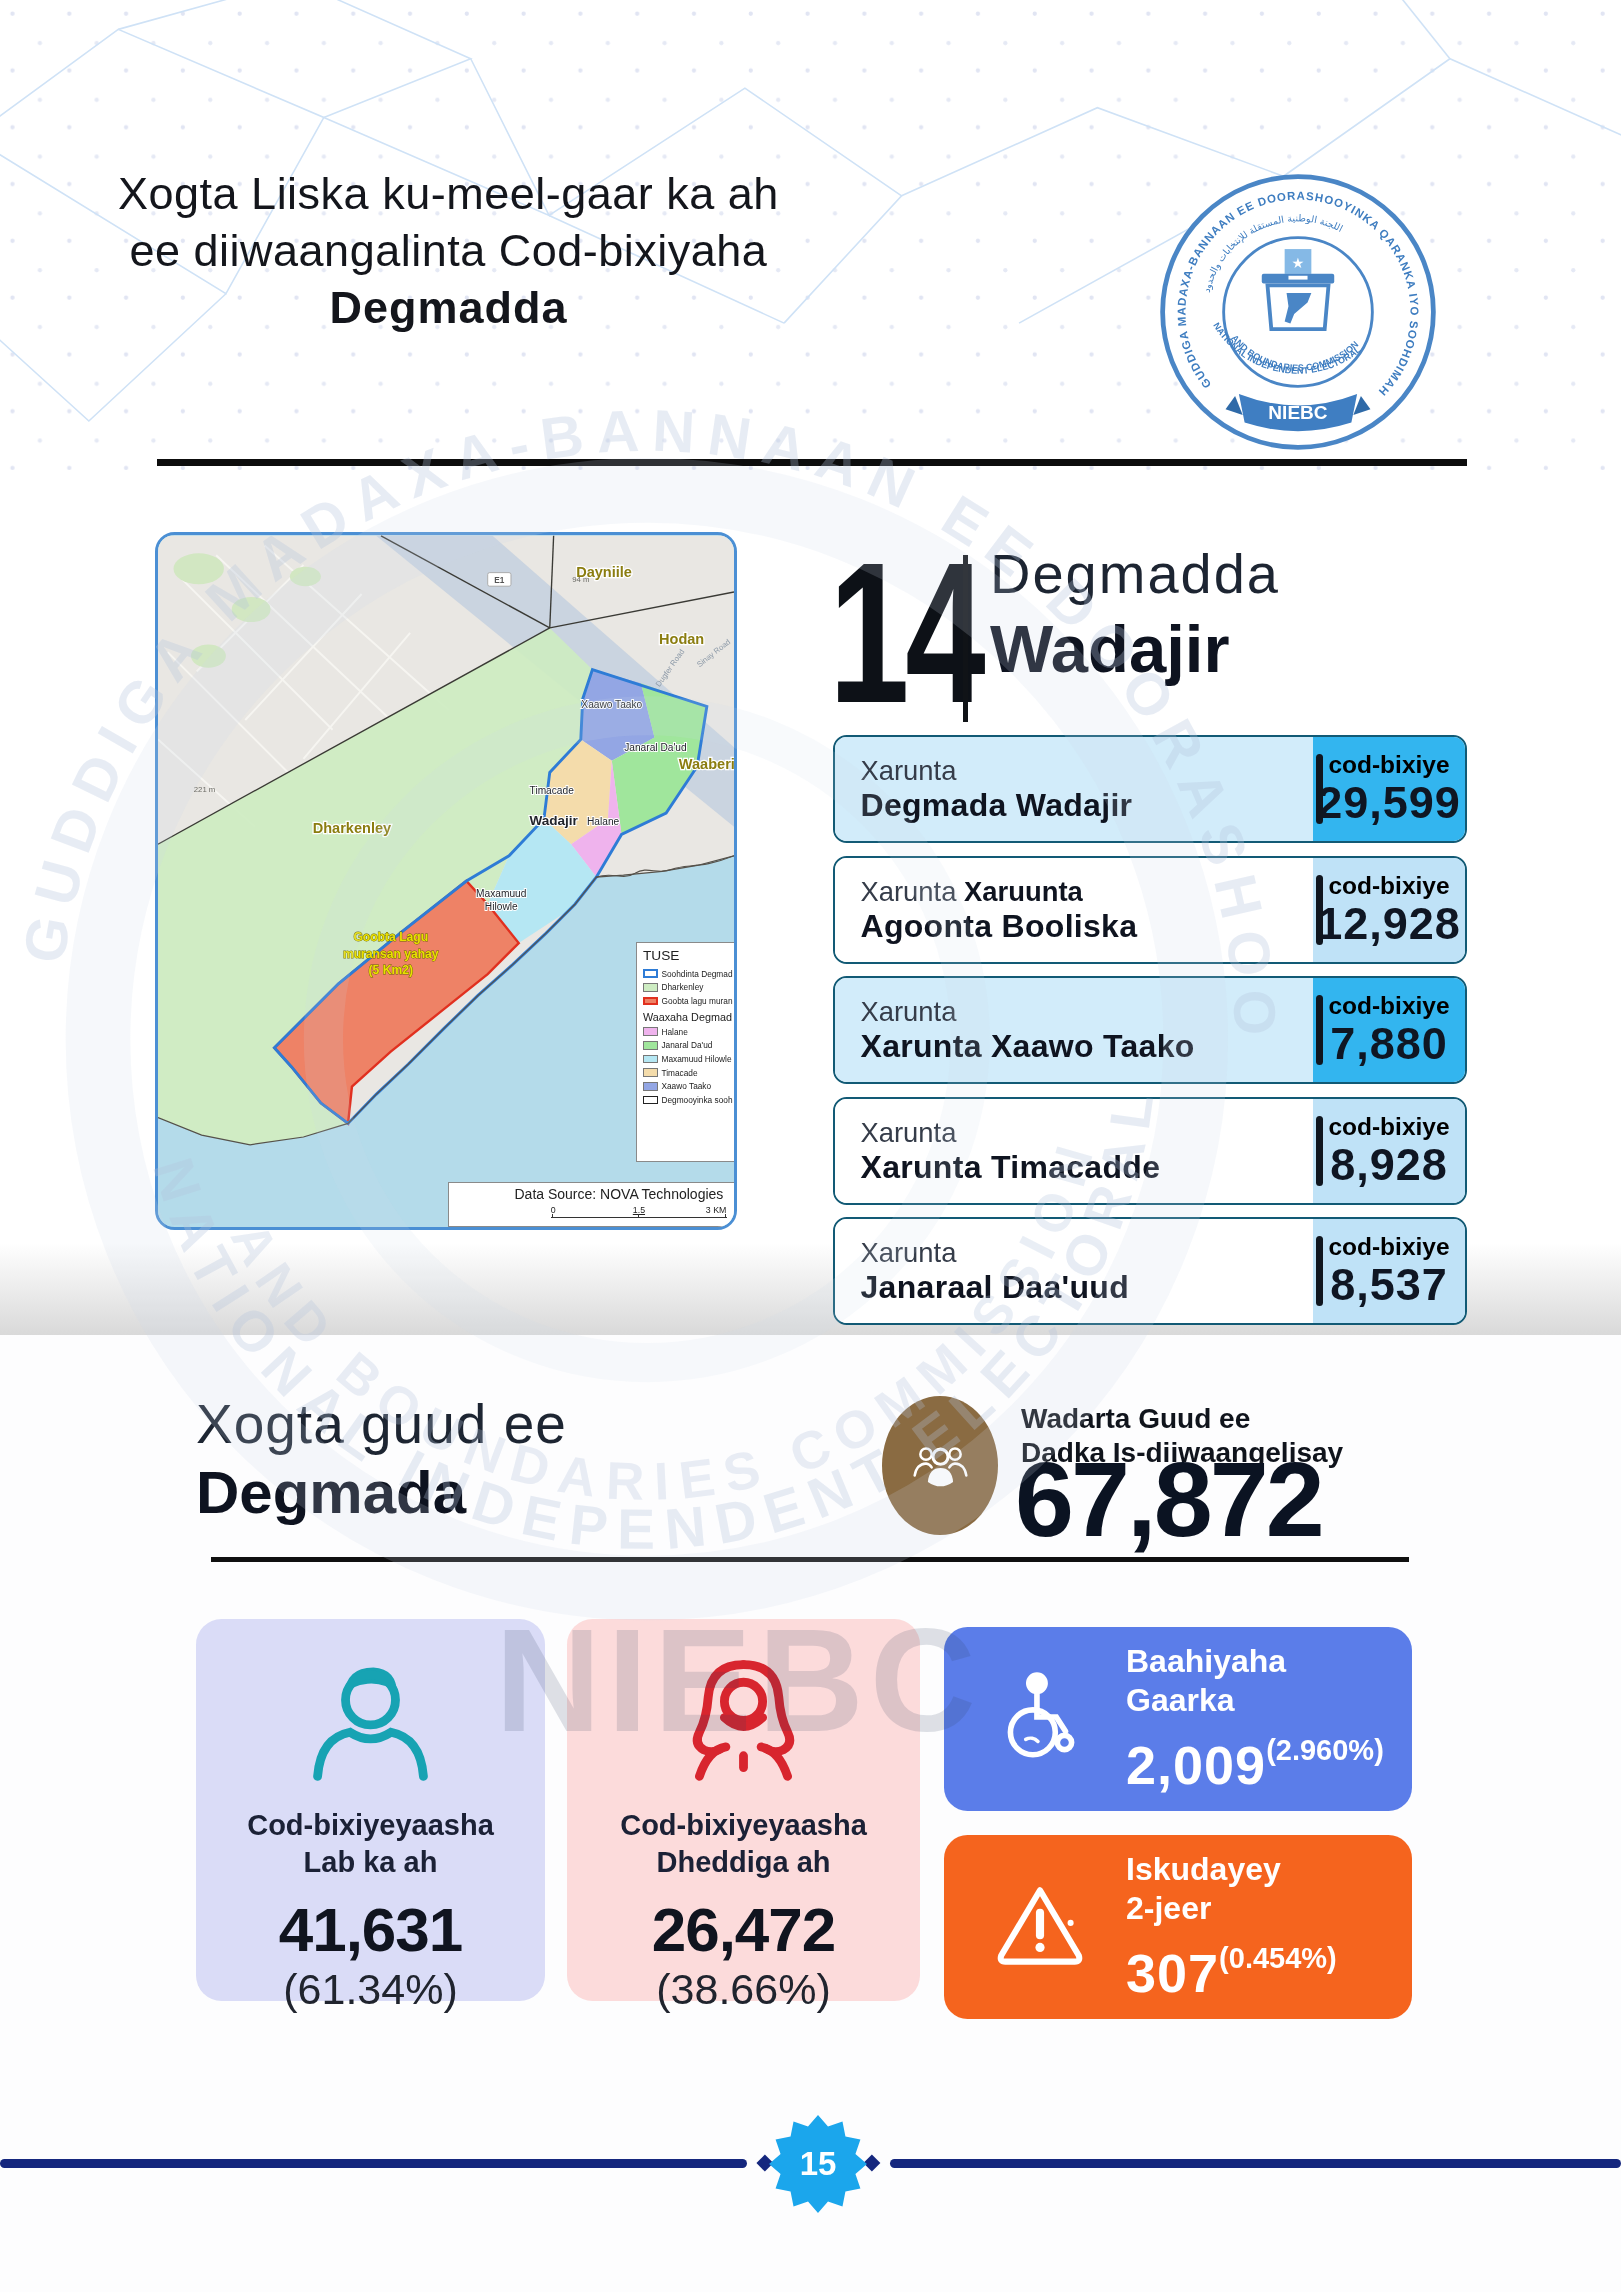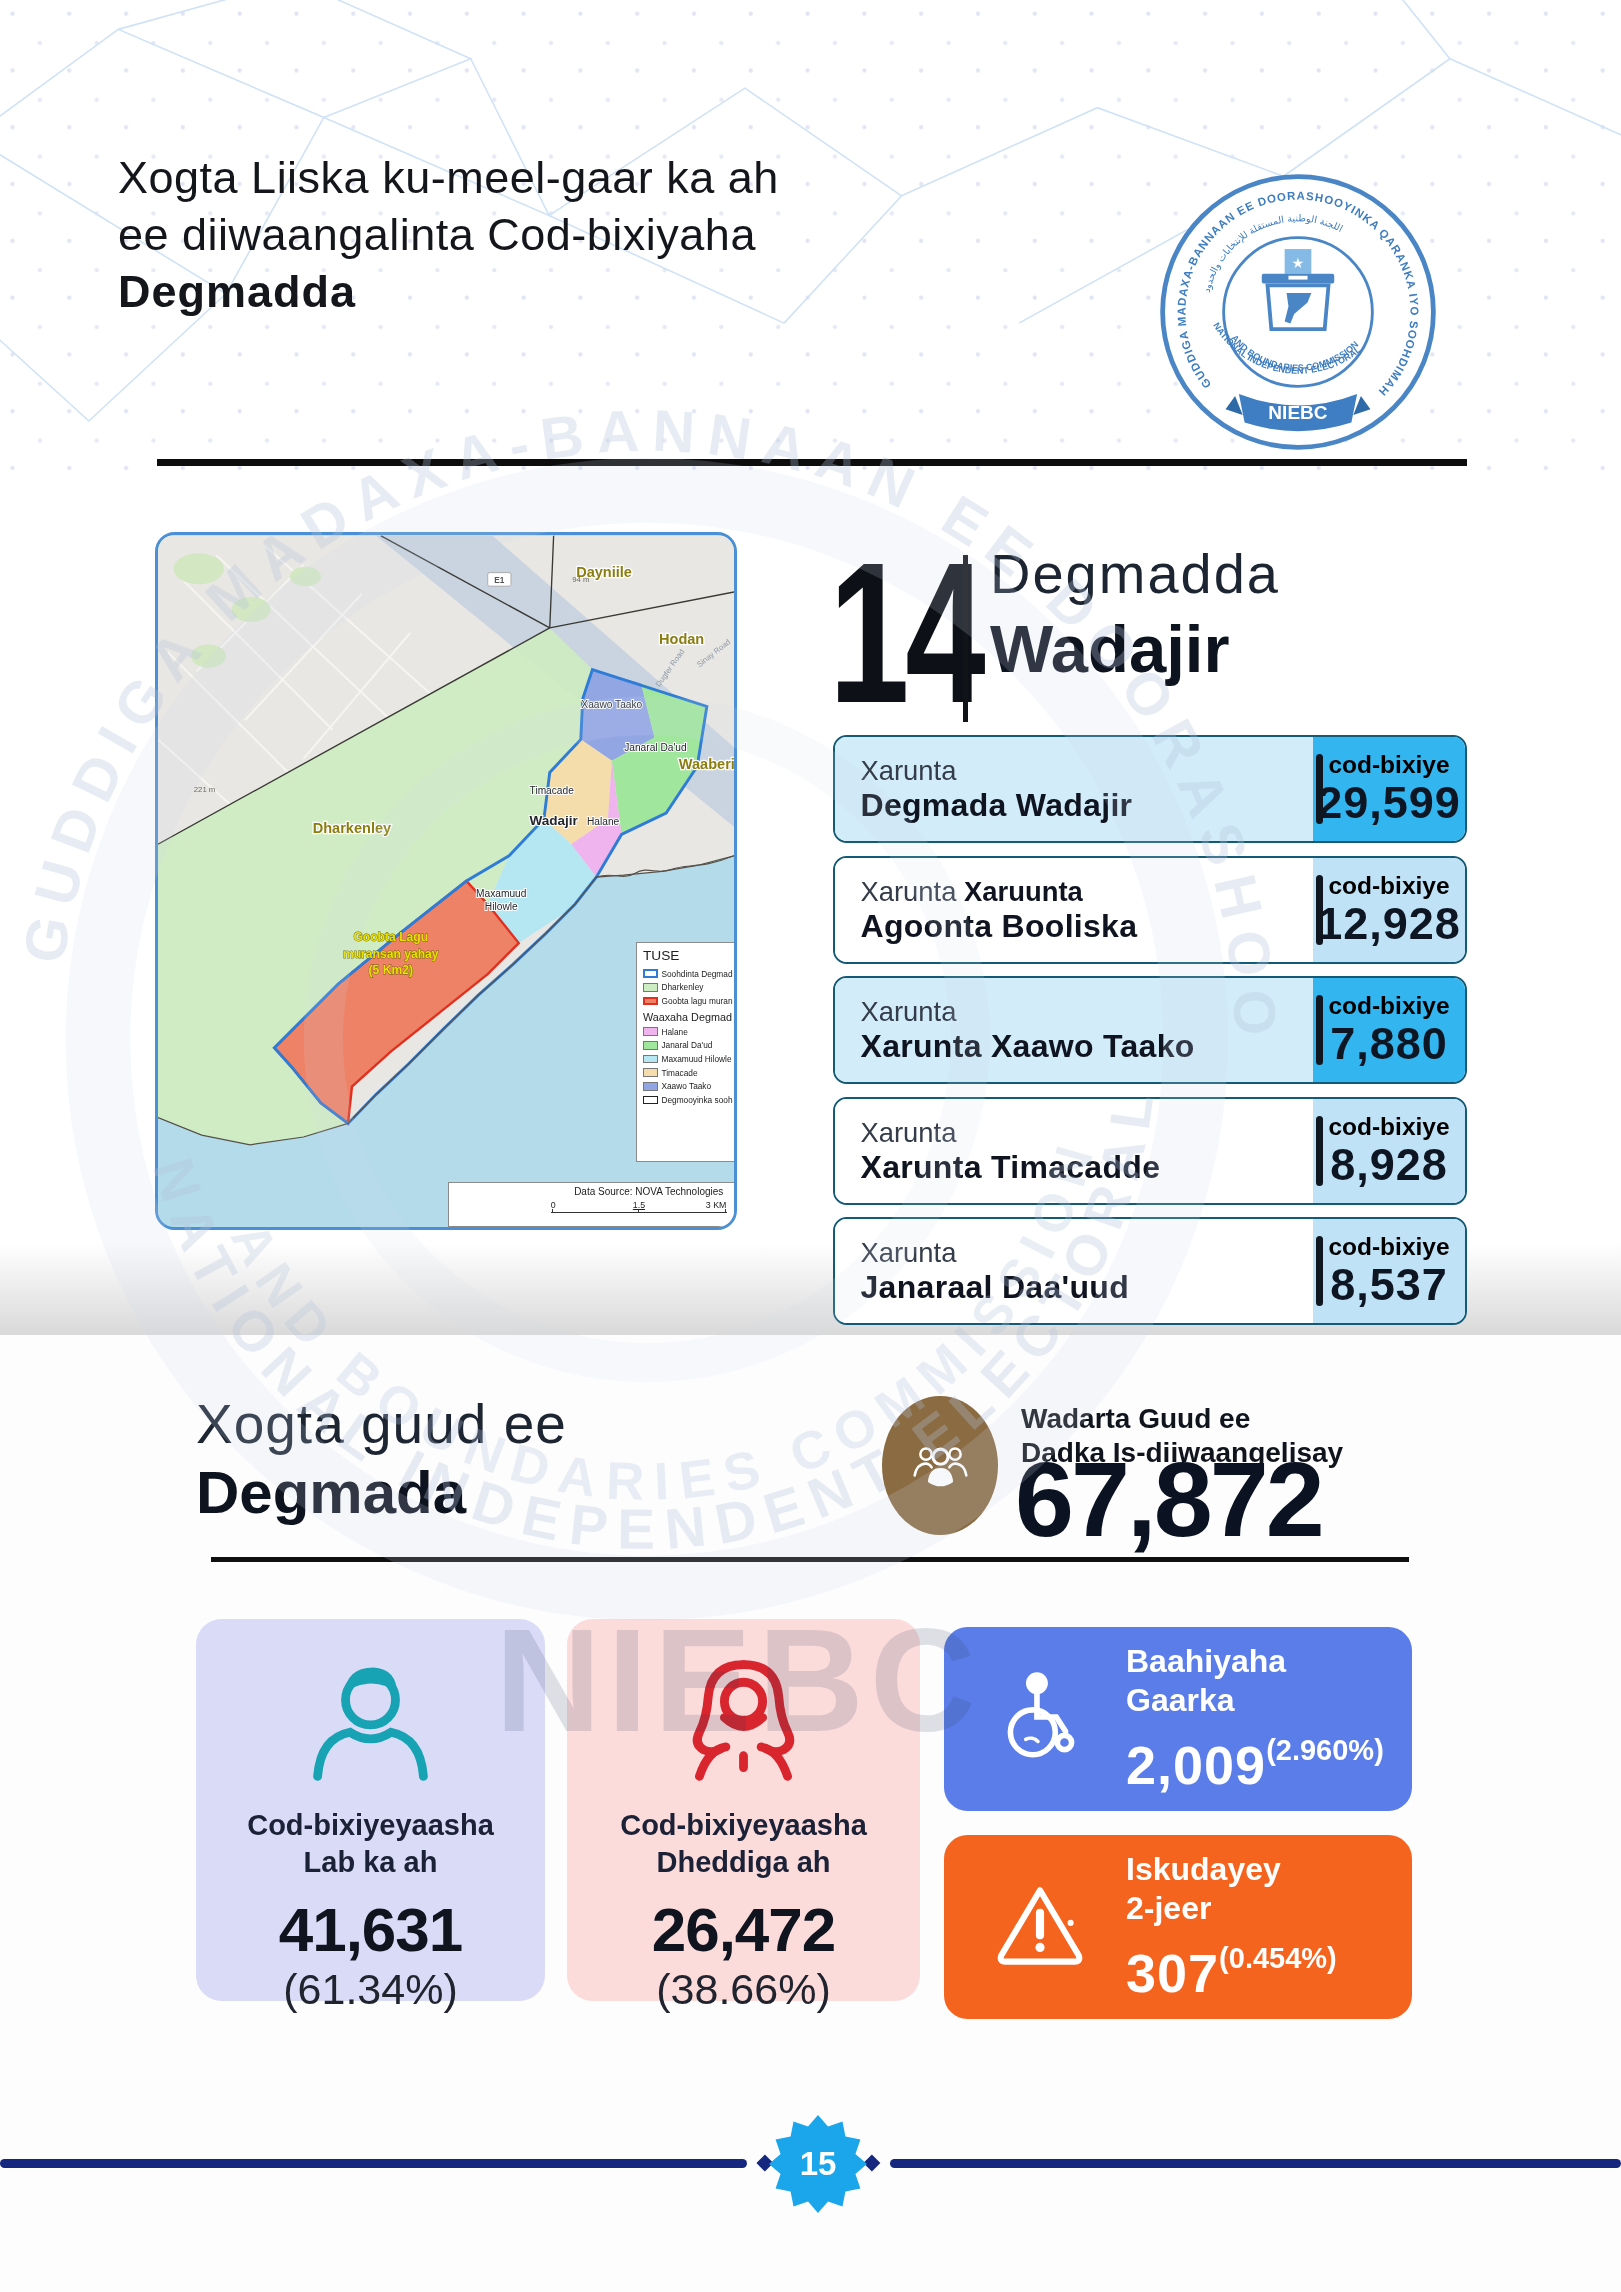--- a/index.html
+++ b/index.html
@@ -4,22 +4,22 @@
 <style>
   html,body{margin:0;padding:0;background:#eef1f5;}
   #page{position:relative;width:1621px;height:2293px;background:#ffffff;overflow:hidden;
         font-family:"Liberation Sans", sans-serif;color:#14181f;}
   .noint{pointer-events:none;}
 
   
   .pattern{position:absolute;z-index:0;}
 
   
-  .hdr{position:absolute;left:118px;top:149px;z-index:3;line-height:57px;font-size:45px;
-       color:#14161c;letter-spacing:0.5px;}
+  .hdr{position:absolute;left:118px;top:165px;z-index:3;line-height:57px;font-size:45px;
+       color:#14161c;letter-spacing:0.5px;text-align:center;}
   .hdr .l3{font-weight:800;letter-spacing:1px;}
   .hrule{position:absolute;left:157px;top:459px;width:1310px;height:6.9px;background:#0d0d0d;z-index:3;}
 
   
   .logo{position:absolute;left:1155px;top:169px;width:286px;height:286px;z-index:3;}
 
   
   .map{position:absolute;left:155px;top:532px;width:582px;height:698px;z-index:3;
        border:3.9px solid #4b8fd4;border-radius:19.6px;overflow:hidden;background:#b4dbea;box-sizing:border-box;}
   .map svg{display:block;width:100%;height:100%;}
@@ -32,21 +32,21 @@
   .mlbl-badge{font-size:8.5px;fill:#555;font-weight:700;}
   .legend{position:absolute;left:478px;top:407px;width:102px;height:220px;background:#fff;
           border:1px solid #8a8a8a;padding:4.9px 0 0 5.9px;box-sizing:border-box;overflow:hidden;z-index:4;}
   .legend .ttl{font-size:13.7px;color:#222;margin-bottom:3.9px;}
   .legend .sec{font-size:10.8px;color:#222;margin:2.9px 0 2px 0;}
   .lrow{display:flex;align-items:center;gap:3.9px;height:13.7px;white-space:nowrap;}
   .sw{width:14.7px;height:8.8px;border:1px solid #777;flex:0 0 auto;box-sizing:border-box;}
   .lrow span{font-size:8.3px;color:#222;}
   .scalebox{position:absolute;left:290px;top:647px;width:288px;height:45px;background:#fff;
             border:1px solid #8a8a8a;box-sizing:border-box;padding:2.9px 7.8px;z-index:4;}
-  .scalebox .src{font-size:10px;color:#222;text-align:right;margin-right:3.9px;}
+  .scalebox .src{font-size:14px;color:#222;text-align:right;margin-right:3.9px;}
   .scalerow{position:relative;margin:2.9px 0 0 94px;width:176px;height:15.7px;}
   .scalerow .lab{position:absolute;top:0;font-size:8.8px;color:#222;}
   .scalerow .bar{position:absolute;left:0;right:0;top:12.7px;height:1px;background:#333;}
   .scalerow .tick{position:absolute;top:8.8px;width:1px;height:4.9px;background:#333;}
 
   
   .bignum{position:absolute;left:829px;top:537px;font-size:201px;font-weight:900;color:#0d1117;
           line-height:191px;transform:scaleX(.72);transform-origin:left top;z-index:3;letter-spacing:-5.9px;}
   .vdiv{position:absolute;left:963px;top:555px;width:4.9px;height:167px;background:#101317;z-index:3;}
   .dlabel{position:absolute;left:990px;top:541px;font-size:56px;font-weight:300;color:#1d2532;

